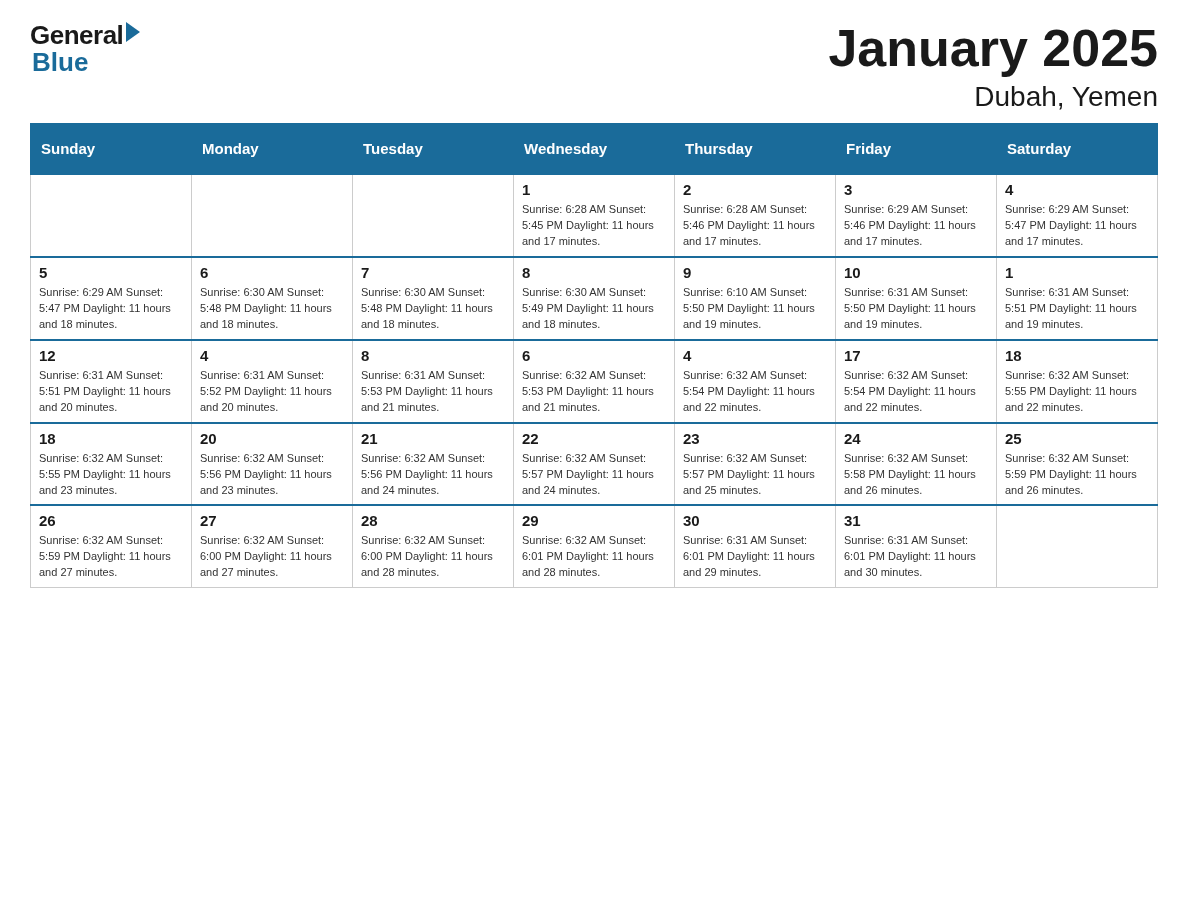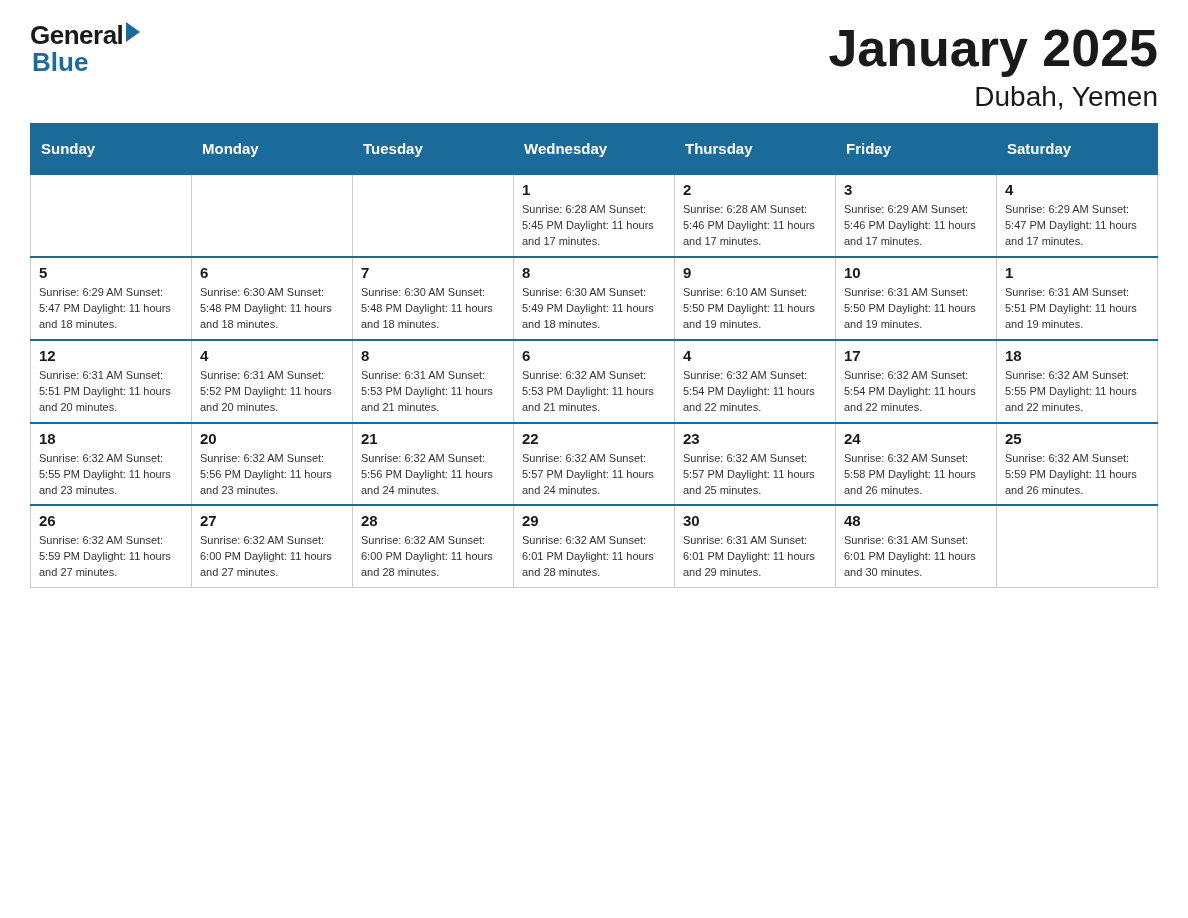--- a/index.html
+++ b/index.html
@@ -346,21 +346,21 @@
 and 28 minutes.</div>
         </td>
         <td>
           <div class="day-number">30</div>
           <div class="day-info">Sunrise: 6:31 AM
 Sunset: 6:01 PM
 Daylight: 11 hours
 and 29 minutes.</div>
         </td>
         <td>
-          <div class="day-number">48</div>
+          <div class="day-number">31</div>
           <div class="day-info">Sunrise: 6:31 AM
 Sunset: 6:01 PM
 Daylight: 11 hours
 and 30 minutes.</div>
         </td>
         <td class="empty-cell"></td>
       </tr>
     </tbody>
 </table>
 

